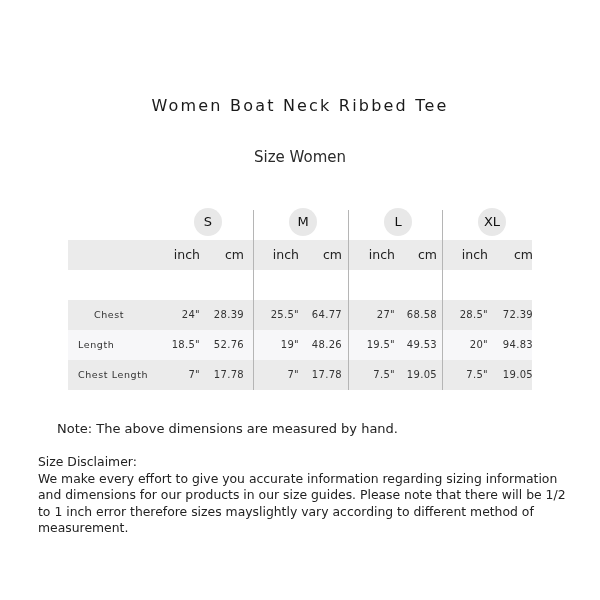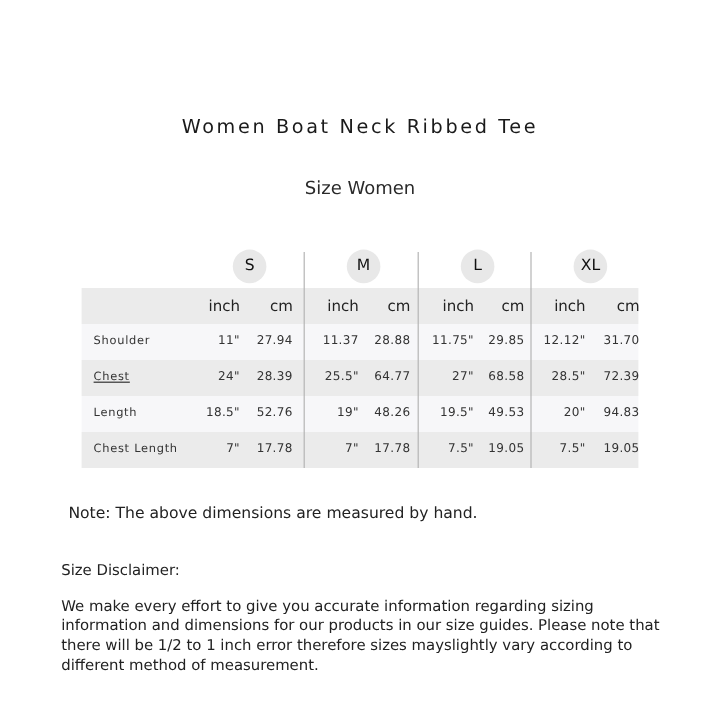--- a/index.html
+++ b/index.html
@@ -16,21 +16,21 @@
   .row { position: absolute; left: 0; width: 464px; height: 30px; }
   .row.shade { background: #ebebeb; }
   .row.light { background: #f7f7f9; }
   .cell { position: absolute; top: 0; height: 30px; line-height: 30px; font-size: 10px;
           color: #333; text-align: right; letter-spacing: 0.3px; }
   .hdr .cell { font-size: 12.5px; color: #222; letter-spacing: 0; }
   .label { text-align: left; padding-left: 10px; font-size: 9.5px; letter-spacing: 0.6px; }
   .note { position: absolute; left: 38px; top: 421px; font-size: 13px; color: #222; margin-left: 19px; }
   .disclaimer { position: absolute; left: 38px; top: 454px; width: 530px; font-size: 12.4px;
                 line-height: 16.5px; color: #222; }
-  .disclaimer p { margin: 13px; }
+  .disclaimer p { margin: 0; }
 </style>
 </head>
 <body>
 
 <div class="title">Women Boat Neck Ribbed Tee</div>
 <div class="subtitle">Size Women</div>
 
 <div class="table-wrap">
 
   <div class="size-badge" style="left:126px;">S</div>
@@ -42,33 +42,22 @@
     <div class="cell" style="left:92px;width:40px;">inch</div>
     <div class="cell" style="left:136px;width:40px;">cm</div>
     <div class="cell" style="left:191px;width:40px;">inch</div>
     <div class="cell" style="left:234px;width:40px;">cm</div>
     <div class="cell" style="left:287px;width:40px;">inch</div>
     <div class="cell" style="left:329px;width:40px;">cm</div>
     <div class="cell" style="left:380px;width:40px;">inch</div>
     <div class="cell" style="left:425px;width:40px;">cm</div>
   </div>
 
-  <div class="row light" style="top:62px;">
-    <div class="cell label" style="left:0;width:90px;">Shoulder</div>
-    <div class="cell" style="left:92px;width:40px;">11"</div>
-    <div class="cell" style="left:136px;width:40px;">27.94</div>
-    <div class="cell" style="left:191px;width:40px;">11.37</div>
-    <div class="cell" style="left:234px;width:40px;">28.88</div>
-    <div class="cell" style="left:287px;width:40px;">11.75"</div>
-    <div class="cell" style="left:329px;width:40px;">29.85</div>
-    <div class="cell" style="left:380px;width:40px;">12.12"</div>
-    <div class="cell" style="left:425px;width:40px;">31.70</div>
-  </div>
   <div class="row shade" style="top:92px;">
-    <div class="cell label" style="left:0;width:90px;text-decoration:underline;">Chest</div>
+    <div class="cell label" style="left:16px;width:90px;">Chest</div>
     <div class="cell" style="left:92px;width:40px;">24"</div>
     <div class="cell" style="left:136px;width:40px;">28.39</div>
     <div class="cell" style="left:191px;width:40px;">25.5"</div>
     <div class="cell" style="left:234px;width:40px;">64.77</div>
     <div class="cell" style="left:287px;width:40px;">27"</div>
     <div class="cell" style="left:329px;width:40px;">68.58</div>
     <div class="cell" style="left:380px;width:40px;">28.5"</div>
     <div class="cell" style="left:425px;width:40px;">72.39</div>
   </div>
   <div class="row light" style="top:122px;">

